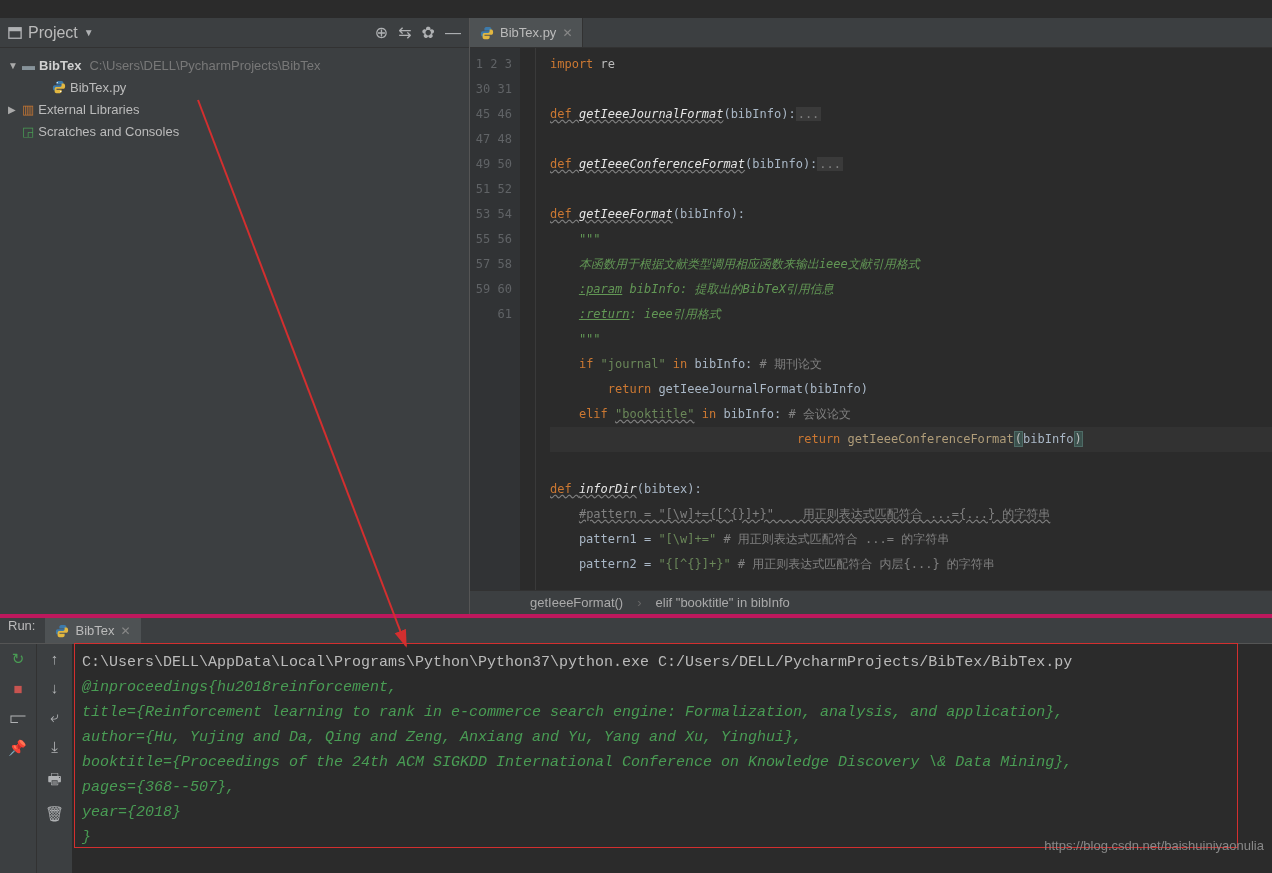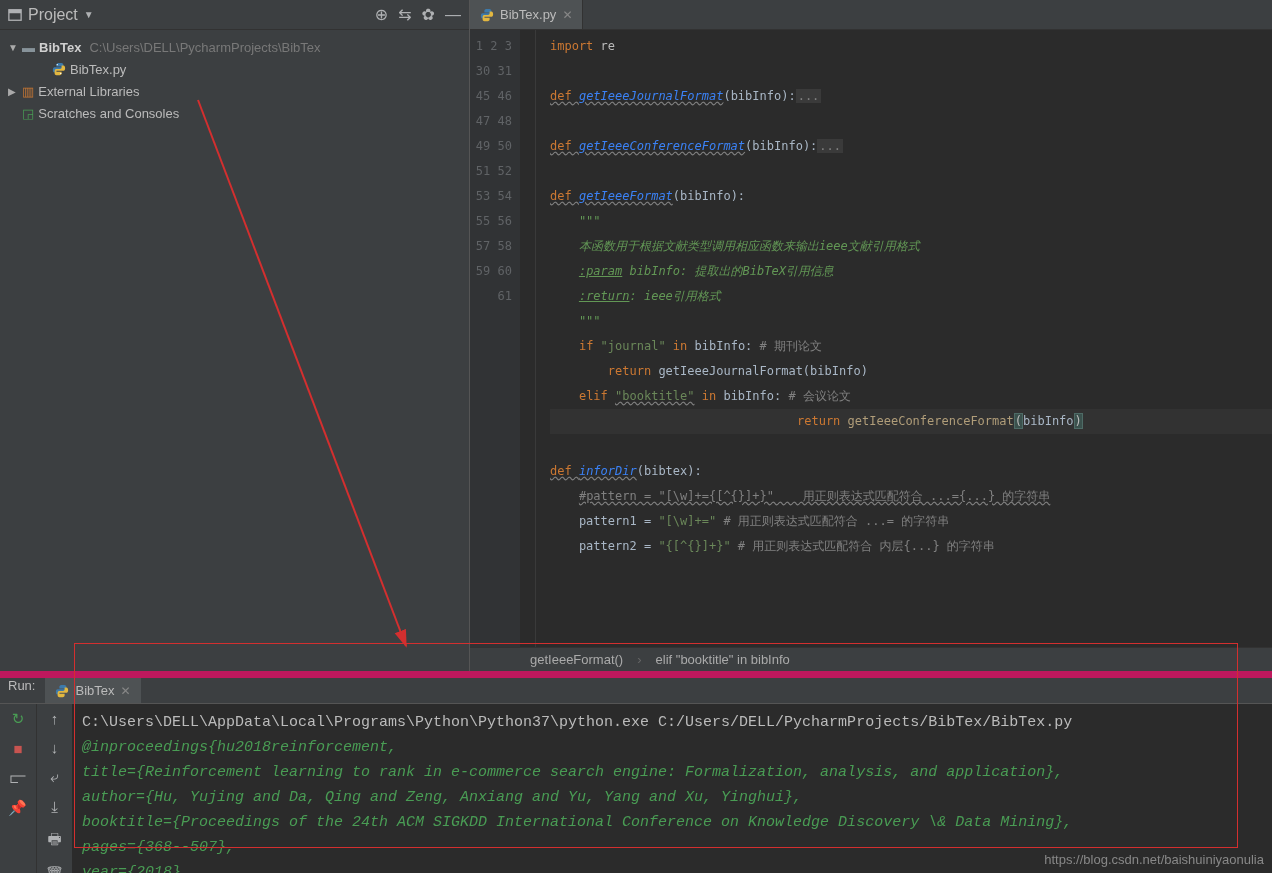--- a/index.html
+++ b/index.html
@@ -1,17 +1,17 @@
 <!DOCTYPE html>
 <html><head>
 <meta charset="utf-8">
 <style>
 * { margin: 0; padding: 0; box-sizing: border-box; }
 body { font-family: "Microsoft YaHei", Arial, sans-serif; background: #2b2b2b; color: #bbb; width: 1272px; height: 873px; overflow: hidden; position: relative; }
-.main-split { display: flex; height: 678px; border-bottom: 7px solid #be185d; }
+.main-split { display: flex; height: 600px; border-bottom: 4px solid #be185d; margin-top: 18px; }
 .left-panel { width: 470px; background: #3c3f41; border-right: 1px solid #555; display: flex; flex-direction: column; }
 .panel-header { height: 30px; background: #3c3f41; border-bottom: 1px solid #323232; display: flex; align-items: center; padding: 0 8px; justify-content: space-between; }
 .panel-header-left { display: flex; align-items: center; gap: 6px; }
 .panel-header-right { display: flex; align-items: center; gap: 10px; color: #afb1b3; font-size: 16px; }
 .panel-header-right span { cursor: pointer; }
 .tree { padding: 6px 0; font-size: 13px; }
 .tree-row { display: flex; align-items: center; height: 22px; padding-left: 8px; gap: 4px; }
 .tree-row.indent1 { padding-left: 30px; }
 .tree-row.indent2 { padding-left: 52px; }
 .tree-arrow { color: #aaa; width: 10px; font-size: 10px; }
@@ -27,21 +27,21 @@
 .tab-bar { height: 30px; background: #3c3f41; border-bottom: 1px solid #323232; display: flex; align-items: stretch; }
 .tab { display: flex; align-items: center; gap: 6px; padding: 0 10px; background: #4e5254; color: #bbb; border-right: 1px solid #323232; font-size: 13px; }
 .tab-close { color: #888; font-size: 12px; }
 .code-body { flex: 1; display: flex; overflow: hidden; font-family: "Consolas", monospace; font-size: 12px; }
 .gutter { width: 50px; background: #313335; color: #606366; text-align: right; padding: 4px 8px 0 0; line-height: 25px; user-select: none; }
 .fold-col { width: 16px; background: #2b2b2b; border-right: 1px solid #3a3a3a; }
 .code-lines { flex: 1; padding: 4px 0 0 14px; line-height: 25px; white-space: pre; }
 .kw { color: #cc7832; }
 .str { color: #6a8759; }
 .com { color: #808080; }
-.fn { color: #3b82f6; font-style: italic; }
+.fn { color: #e5e5e5; font-style: italic; }
 .fn2 { color: #b09d79; }
 .param { color: #a9b7c6; }
 .doc { color: #629755; font-style: italic; }
 .doctag { color: #629755; font-style: italic; text-decoration: underline; }
 .wavy { text-decoration: underline wavy #808080; }
 .hl-line { background: #323232; display: inline-block; width: 100%; text-align: center; }
 .paren-hl { background: #3b514d; border: 1px solid #4e6b66; }
 .fold-box { background: #3a3a3a; color: #808080; padding: 0 2px; }
 .breadcrumb { height: 24px; background: #3c3f41; border-top: 1px solid #323232; display: flex; align-items: center; padding-left: 60px; color: #aaa; font-size: 13px; gap: 14px; }
 .bc-sep { color: #666; }
@@ -53,21 +53,21 @@
 .run-toolbar { width: 36px; background: #3c3f41; display: flex; flex-direction: column; align-items: center; padding-top: 6px; gap: 12px; color: #afb1b3; font-size: 15px; }
 .run-toolbar2 { width: 36px; background: #3c3f41; display: flex; flex-direction: column; align-items: center; padding-top: 6px; gap: 12px; color: #afb1b3; font-size: 15px; border-left: 1px solid #323232; }
 .green { color: #499c54; }
 .red { color: #c75450; }
 .console { flex: 1; font-family: Liberation Mono, monospace; font-size: 15px; padding: 6px 10px; line-height: 25px; position: relative; }
 .console-cmd { color: #bbb; }
 .console-in { color: #bbb; }
 .console-user { color: #499c54; font-style: italic; }
 .red-box { position: absolute; border: 1px solid #d32f2f; left: 74px; right: 34px; top: 30px; height: 190px; pointer-events: none; }
 .arrow-svg { position: absolute; left: 188px; top: 90px; pointer-events: none; }
-.watermark { position: absolute; right: 8px; bottom: 6px; color: #888; font-size: 13px; }
+.watermark { position: absolute; right: 8px; bottom: 20px; color: #888; font-size: 13px; }
 .icon-svg { width: 14px; height: 14px; }
 </style>
 </head>
 <body>
 
 <div class="main-split">
   <div class="left-panel">
     <div class="panel-header">
       <div class="panel-header-left">
         <svg class="icon-svg" viewBox="0 0 16 16">

